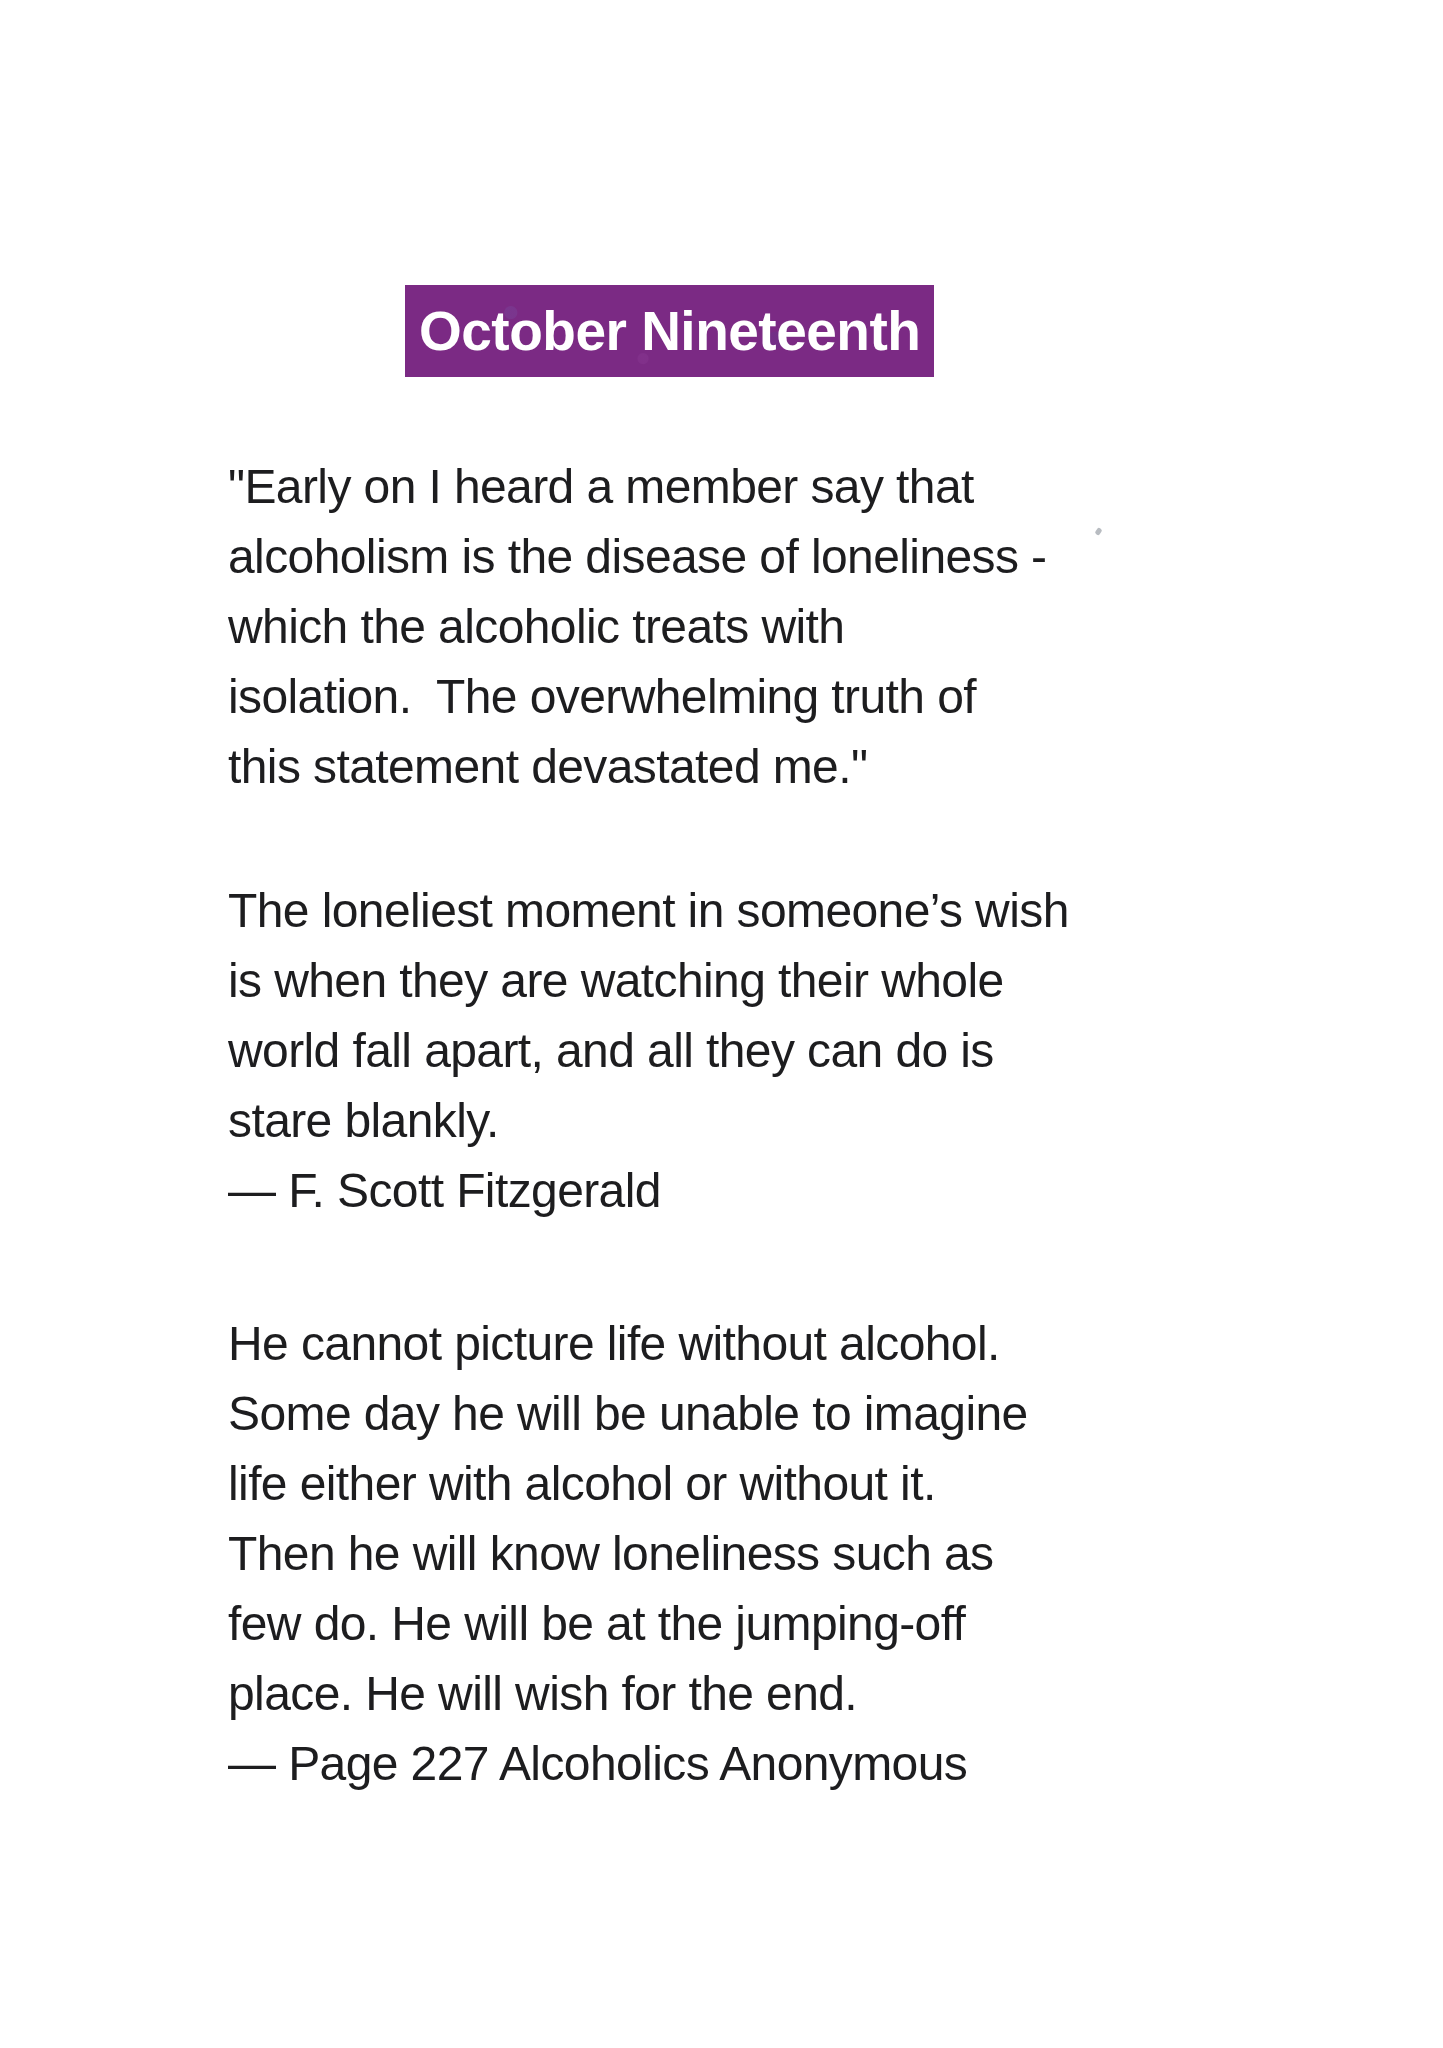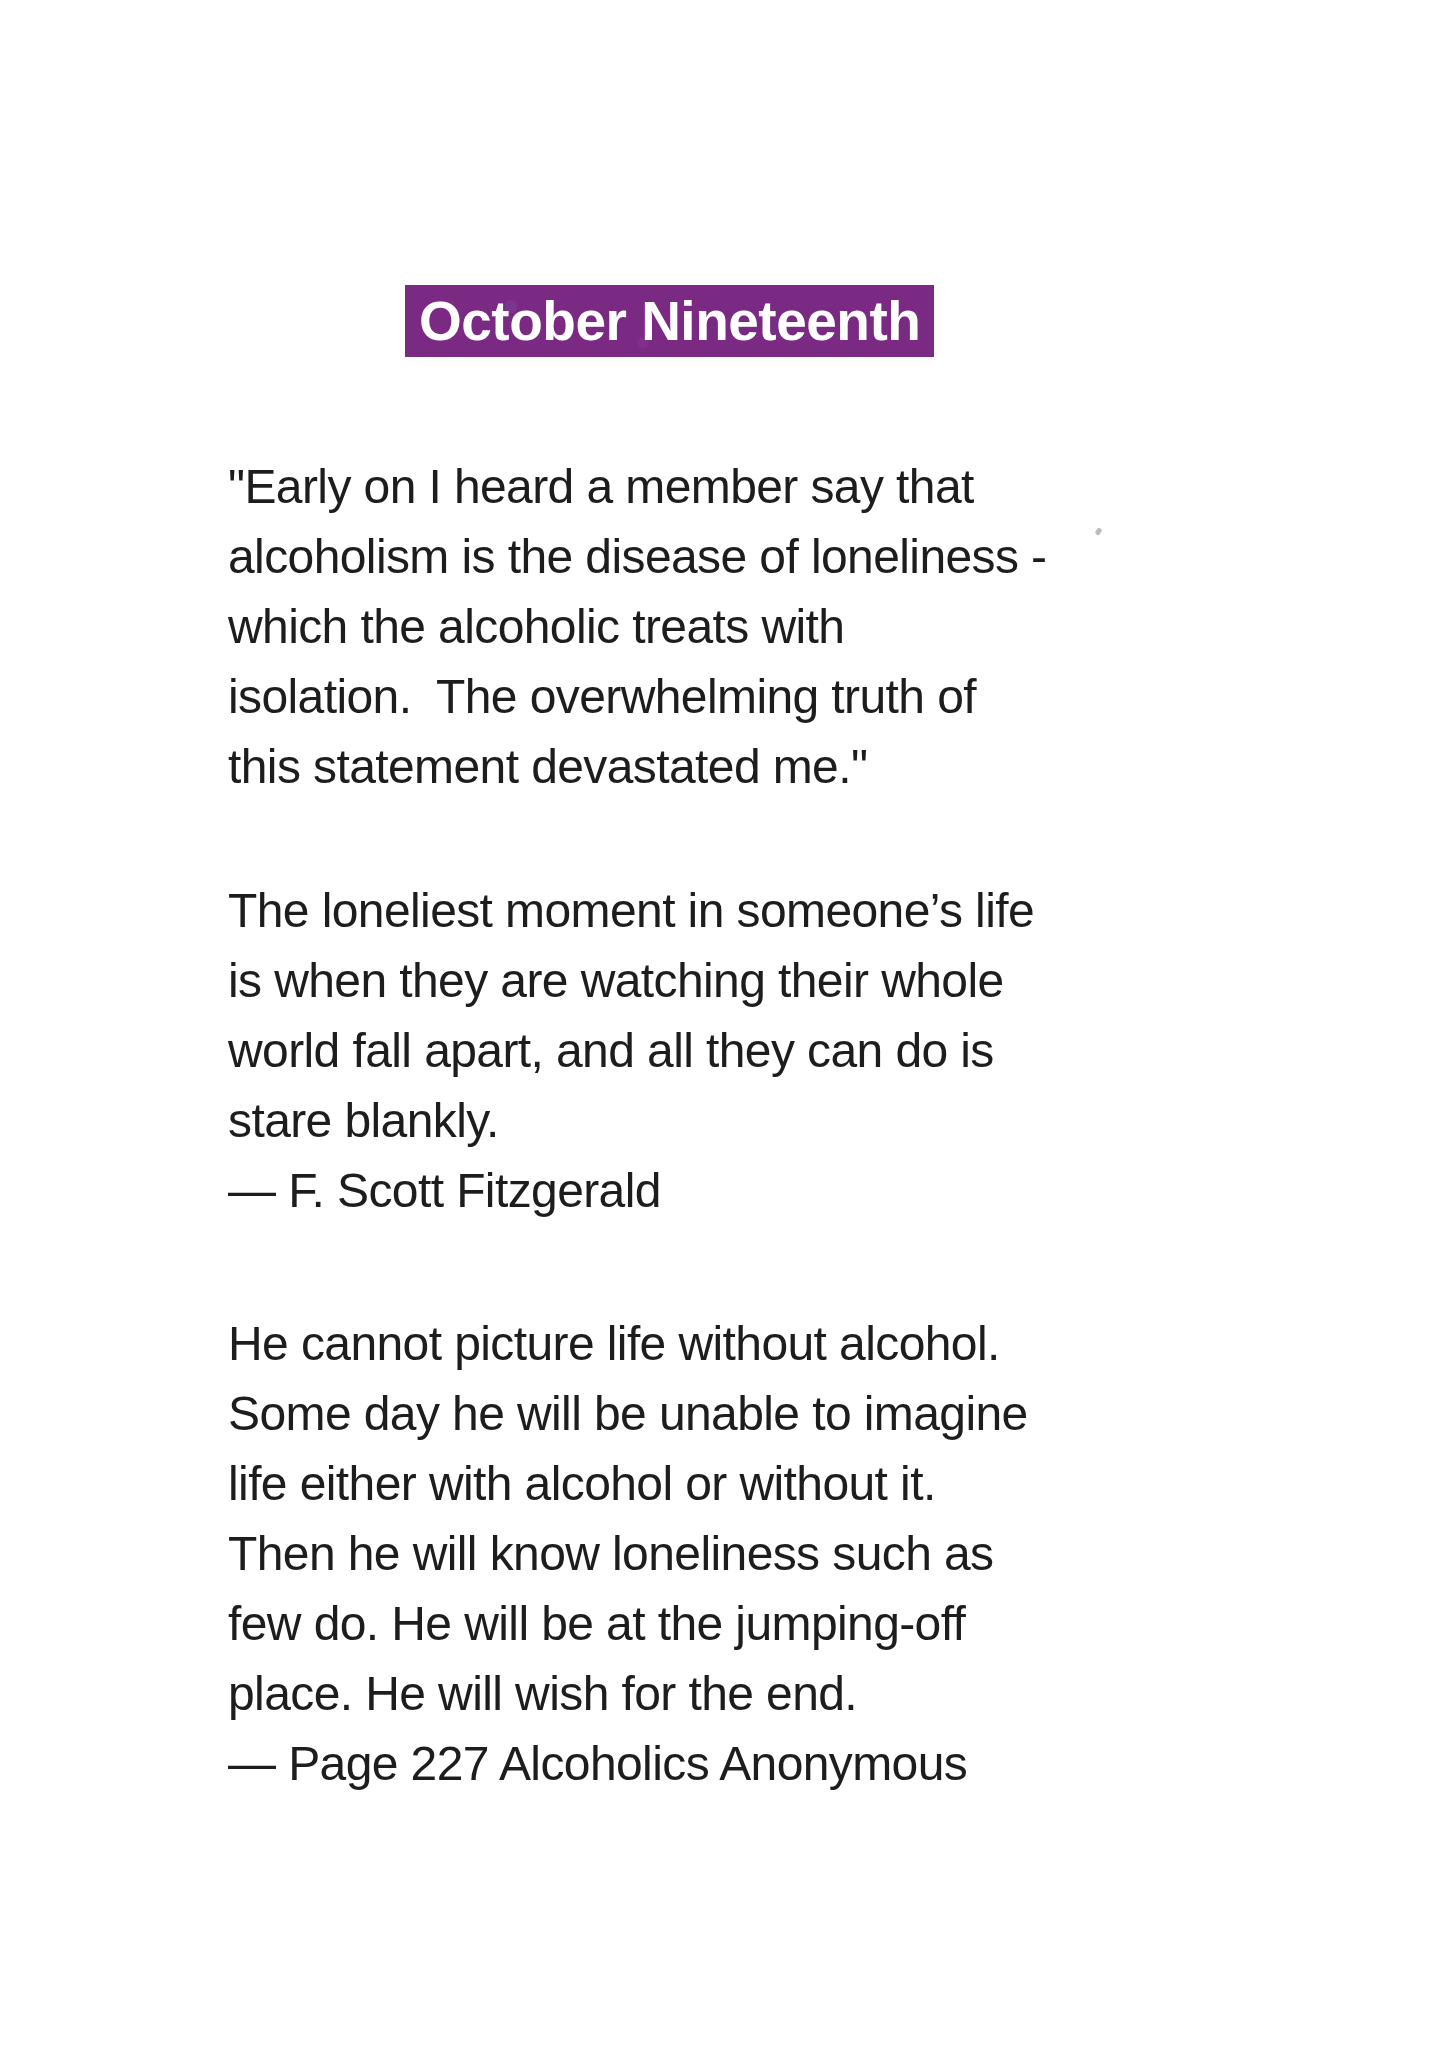--- a/index.html
+++ b/index.html
@@ -16,21 +16,21 @@
   }
   .page {
     position: absolute;
     inset: 0;
     background: #ffffff;
   }
   .title-banner {
     position: absolute;
     left: 405px;
     top: 285px;
-    height: 72px;
+    height: 92px;
     display: inline-flex;
     align-items: center;
     background: #7b2a84;
     
     background-image:
       radial-gradient(circle at 20% 30%, rgba(120,90,170,0.25) 0 6px, transparent 7px),
       radial-gradient(circle at 70% 60%, rgba(90,60,140,0.25) 0 8px, transparent 9px),
       radial-gradient(circle at 45% 80%, rgba(150,70,160,0.22) 0 5px, transparent 6px);
     padding: 0 14px;
     color: #ffffff;
@@ -72,21 +72,21 @@
   <div class="title-banner">
     <span>October Nineteenth</span>
   </div>
 
   <div class="para para-1">"Early on I heard a member say that
 alcoholism is the disease of loneliness -
 which the alcoholic treats with
 isolation.  The overwhelming truth of
 this statement devastated me."</div>
 
-  <div class="para para-2">The loneliest moment in someone’s life
+  <div class="para para-2">The loneliest moment in someone’s wish
 is when they are watching their whole
 world fall apart, and all they can do is
 stare blankly.
 — F. Scott Fitzgerald</div>
 
   <div class="para para-3">He cannot picture life without alcohol.
 Some day he will be unable to imagine
 life either with alcohol or without it.
 Then he will know loneliness such as
 few do. He will be at the jumping-off

